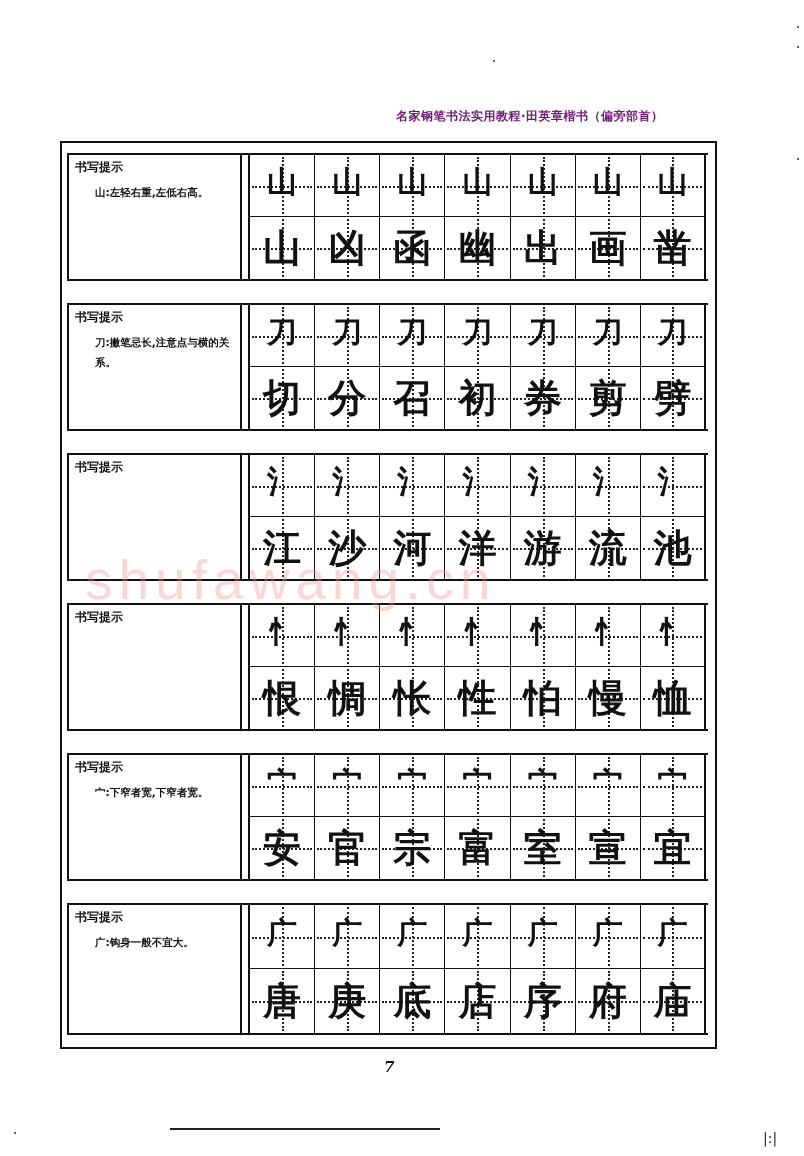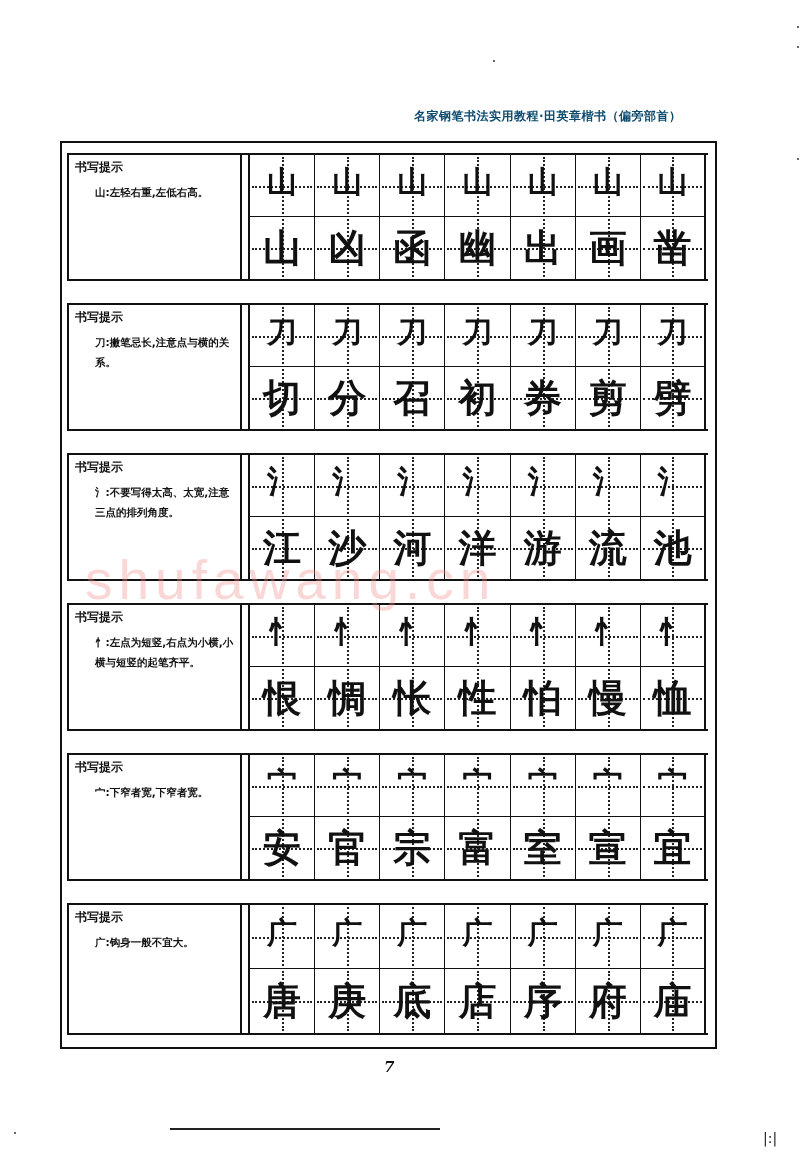--- a/index.html
+++ b/index.html
@@ -3,21 +3,21 @@
 <meta charset="utf-8">
 <style>
   html, body { margin: 0; padding: 0; background: #ffffff; }
   body {
     width: 804px; height: 1156px; position: relative; overflow: hidden;
     font-family: "DejaVu Sans", sans-serif; color: #111;
   }
   .header-title {
     position: absolute; left: 396px; top: 108px; width: 330px;
     font-size: 12px; font-weight: bold; letter-spacing: 0.5px;
-    white-space: nowrap; color: #0c4a6e; margin-left: 18px;
+    white-space: nowrap; color: #701a75;
   }
   .frame {
     position: absolute; left: 60px; top: 141px; width: 657px; height: 908px;
     border: 2px solid #111; box-sizing: border-box;
   }
   .section {
     position: absolute; left: 5px; width: 641px; height: 128px;
     border-top: 2px solid #111; border-bottom: 2px solid #111; box-sizing: border-box;
   }
   .hint-box {
@@ -174,21 +174,20 @@
         </div>
       <div class="cell">
           <span class="char">劈</span>
         </div>
     </div>
   </div>
 
   <div class="section" style="top:310px;">
     <div class="hint-box">
       <div class="hint-title">书写提示</div>
-      <div class="hint-text">氵:不要写得太高、太宽,注意三点的排列角度。</div>
     </div>
     <div class="grid">
       <div class="cell">
           <span class="char radical">氵</span>
         </div>
       <div class="cell">
           <span class="char radical">氵</span>
         </div>
       <div class="cell">
           <span class="char radical">氵</span>
@@ -225,21 +224,20 @@
         </div>
       <div class="cell">
           <span class="char">池</span>
         </div>
     </div>
   </div>
 
   <div class="section" style="top:460px;">
     <div class="hint-box">
       <div class="hint-title">书写提示</div>
-      <div class="hint-text">忄:左点为短竖,右点为小横,小横与短竖的起笔齐平。</div>
     </div>
     <div class="grid">
       <div class="cell">
           <span class="char radical">忄</span>
         </div>
       <div class="cell">
           <span class="char radical">忄</span>
         </div>
       <div class="cell">
           <span class="char radical">忄</span>

